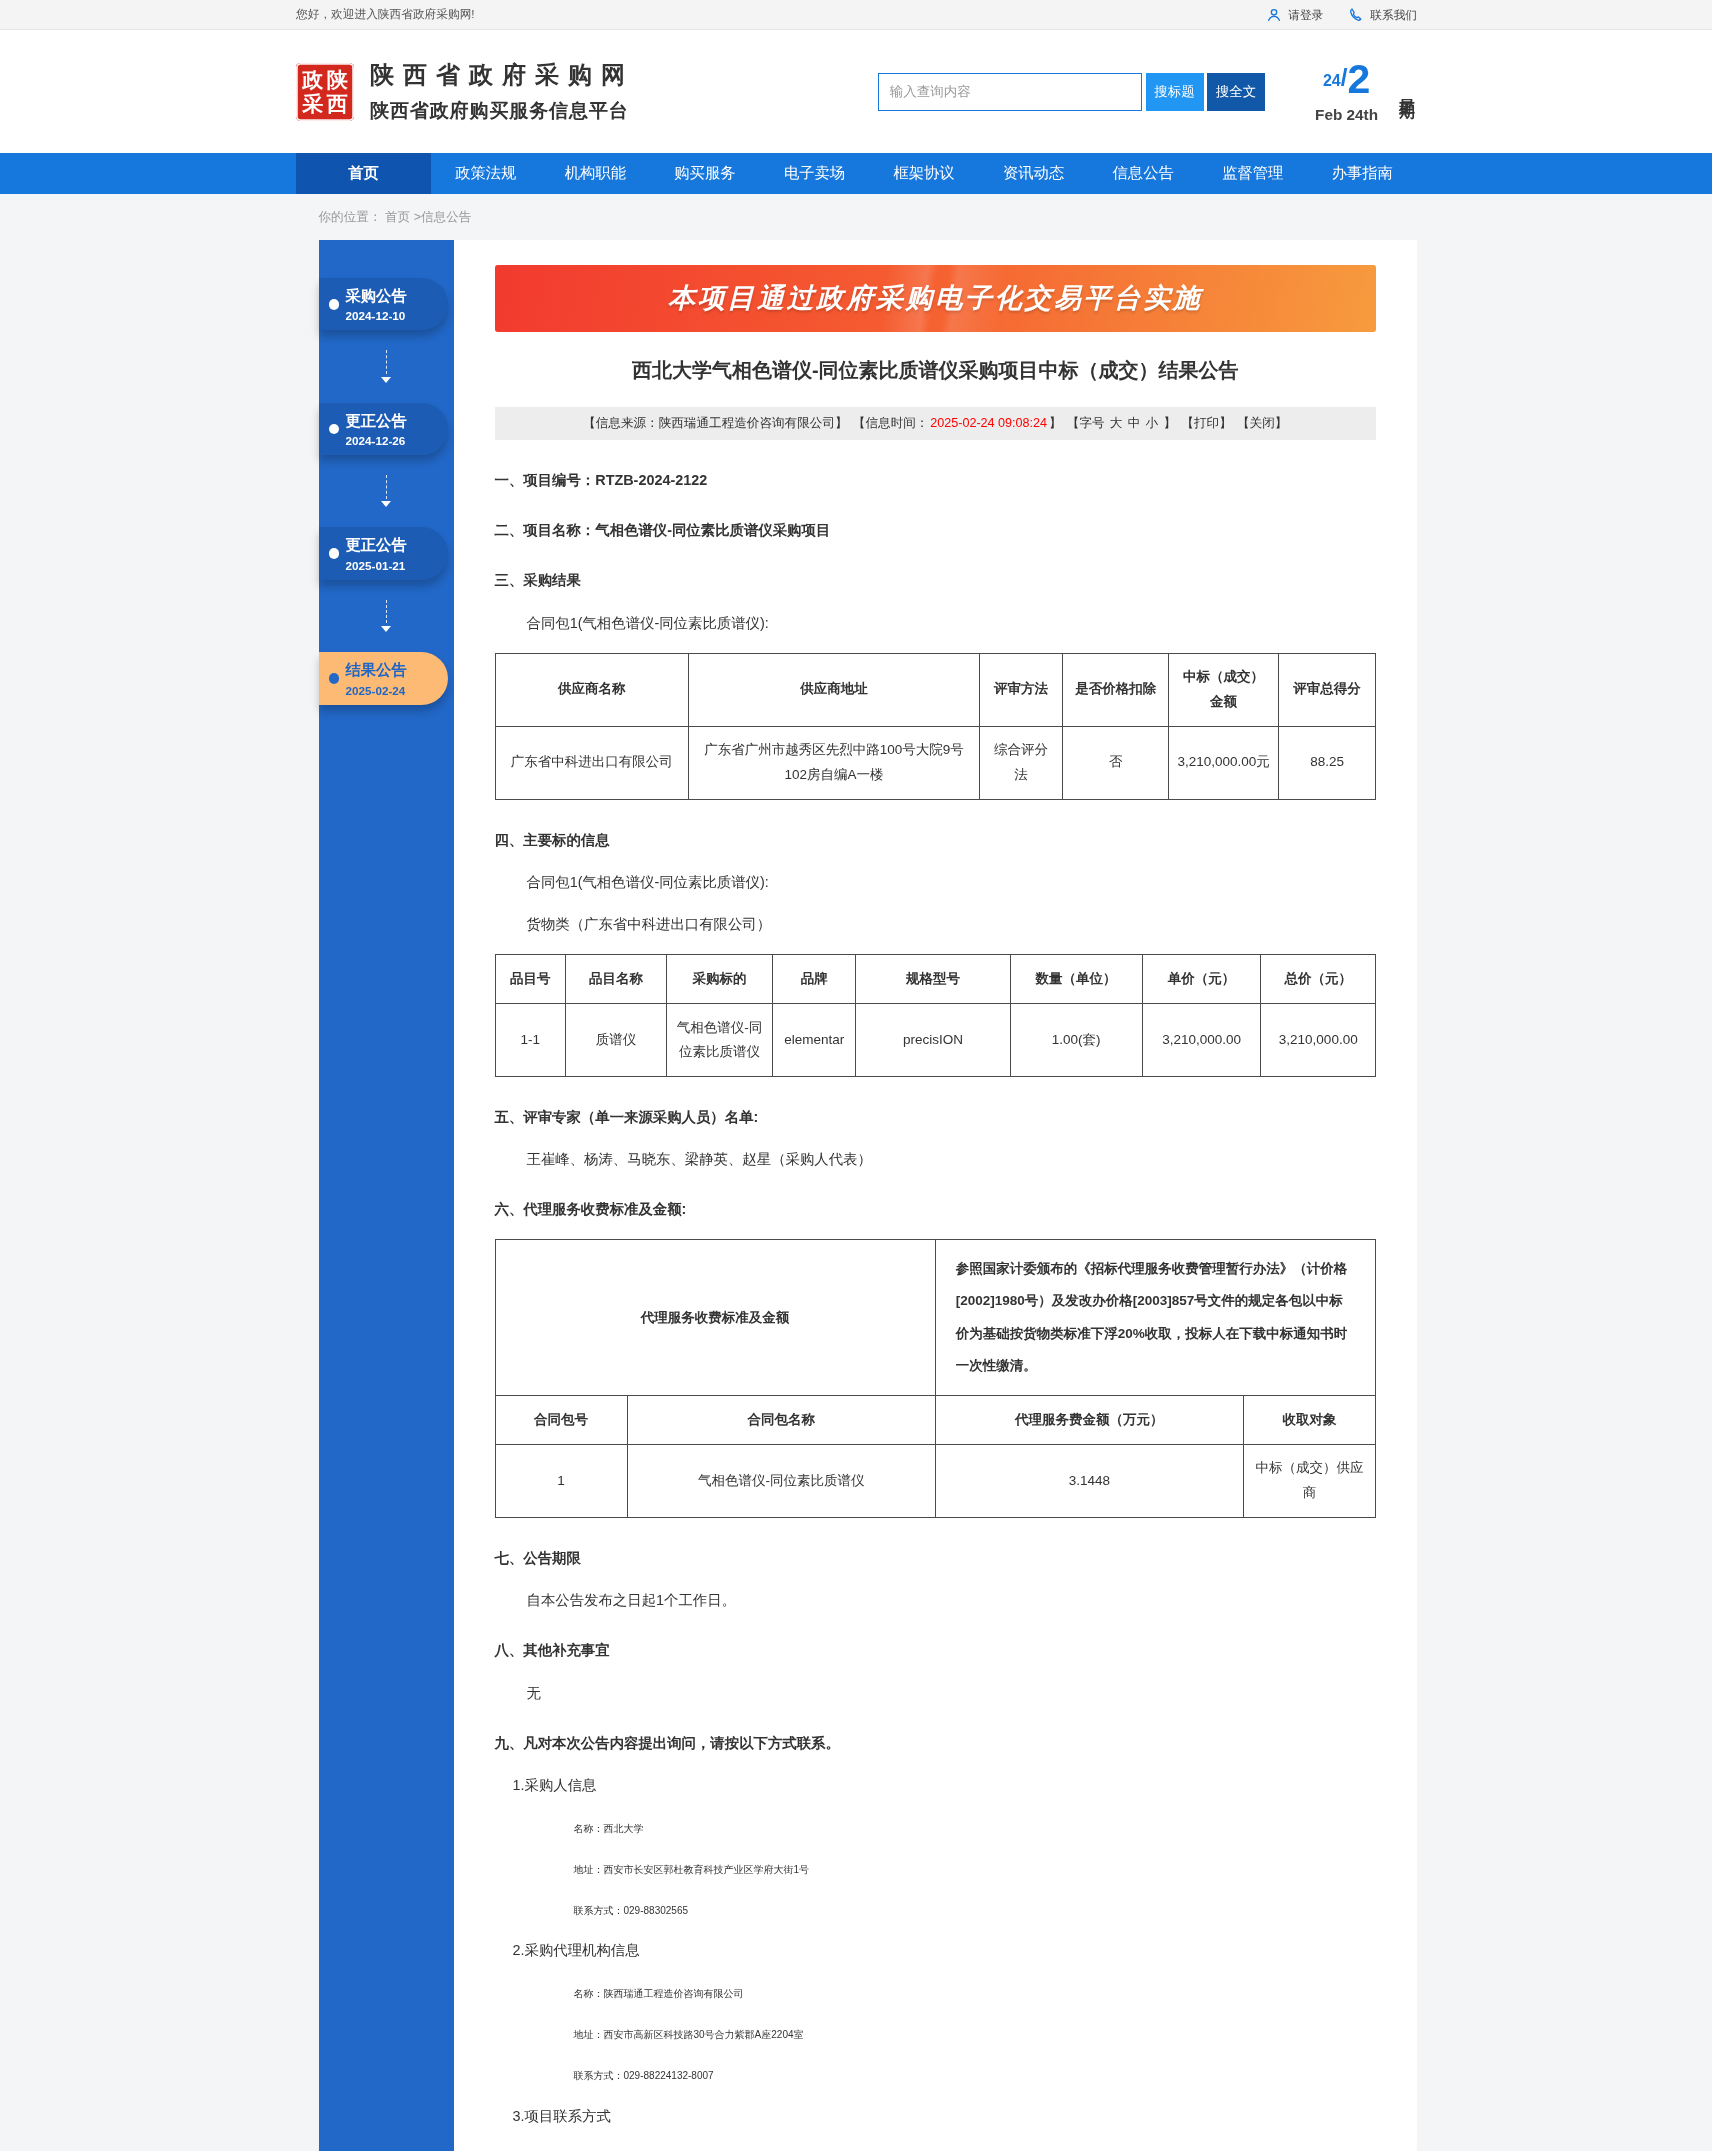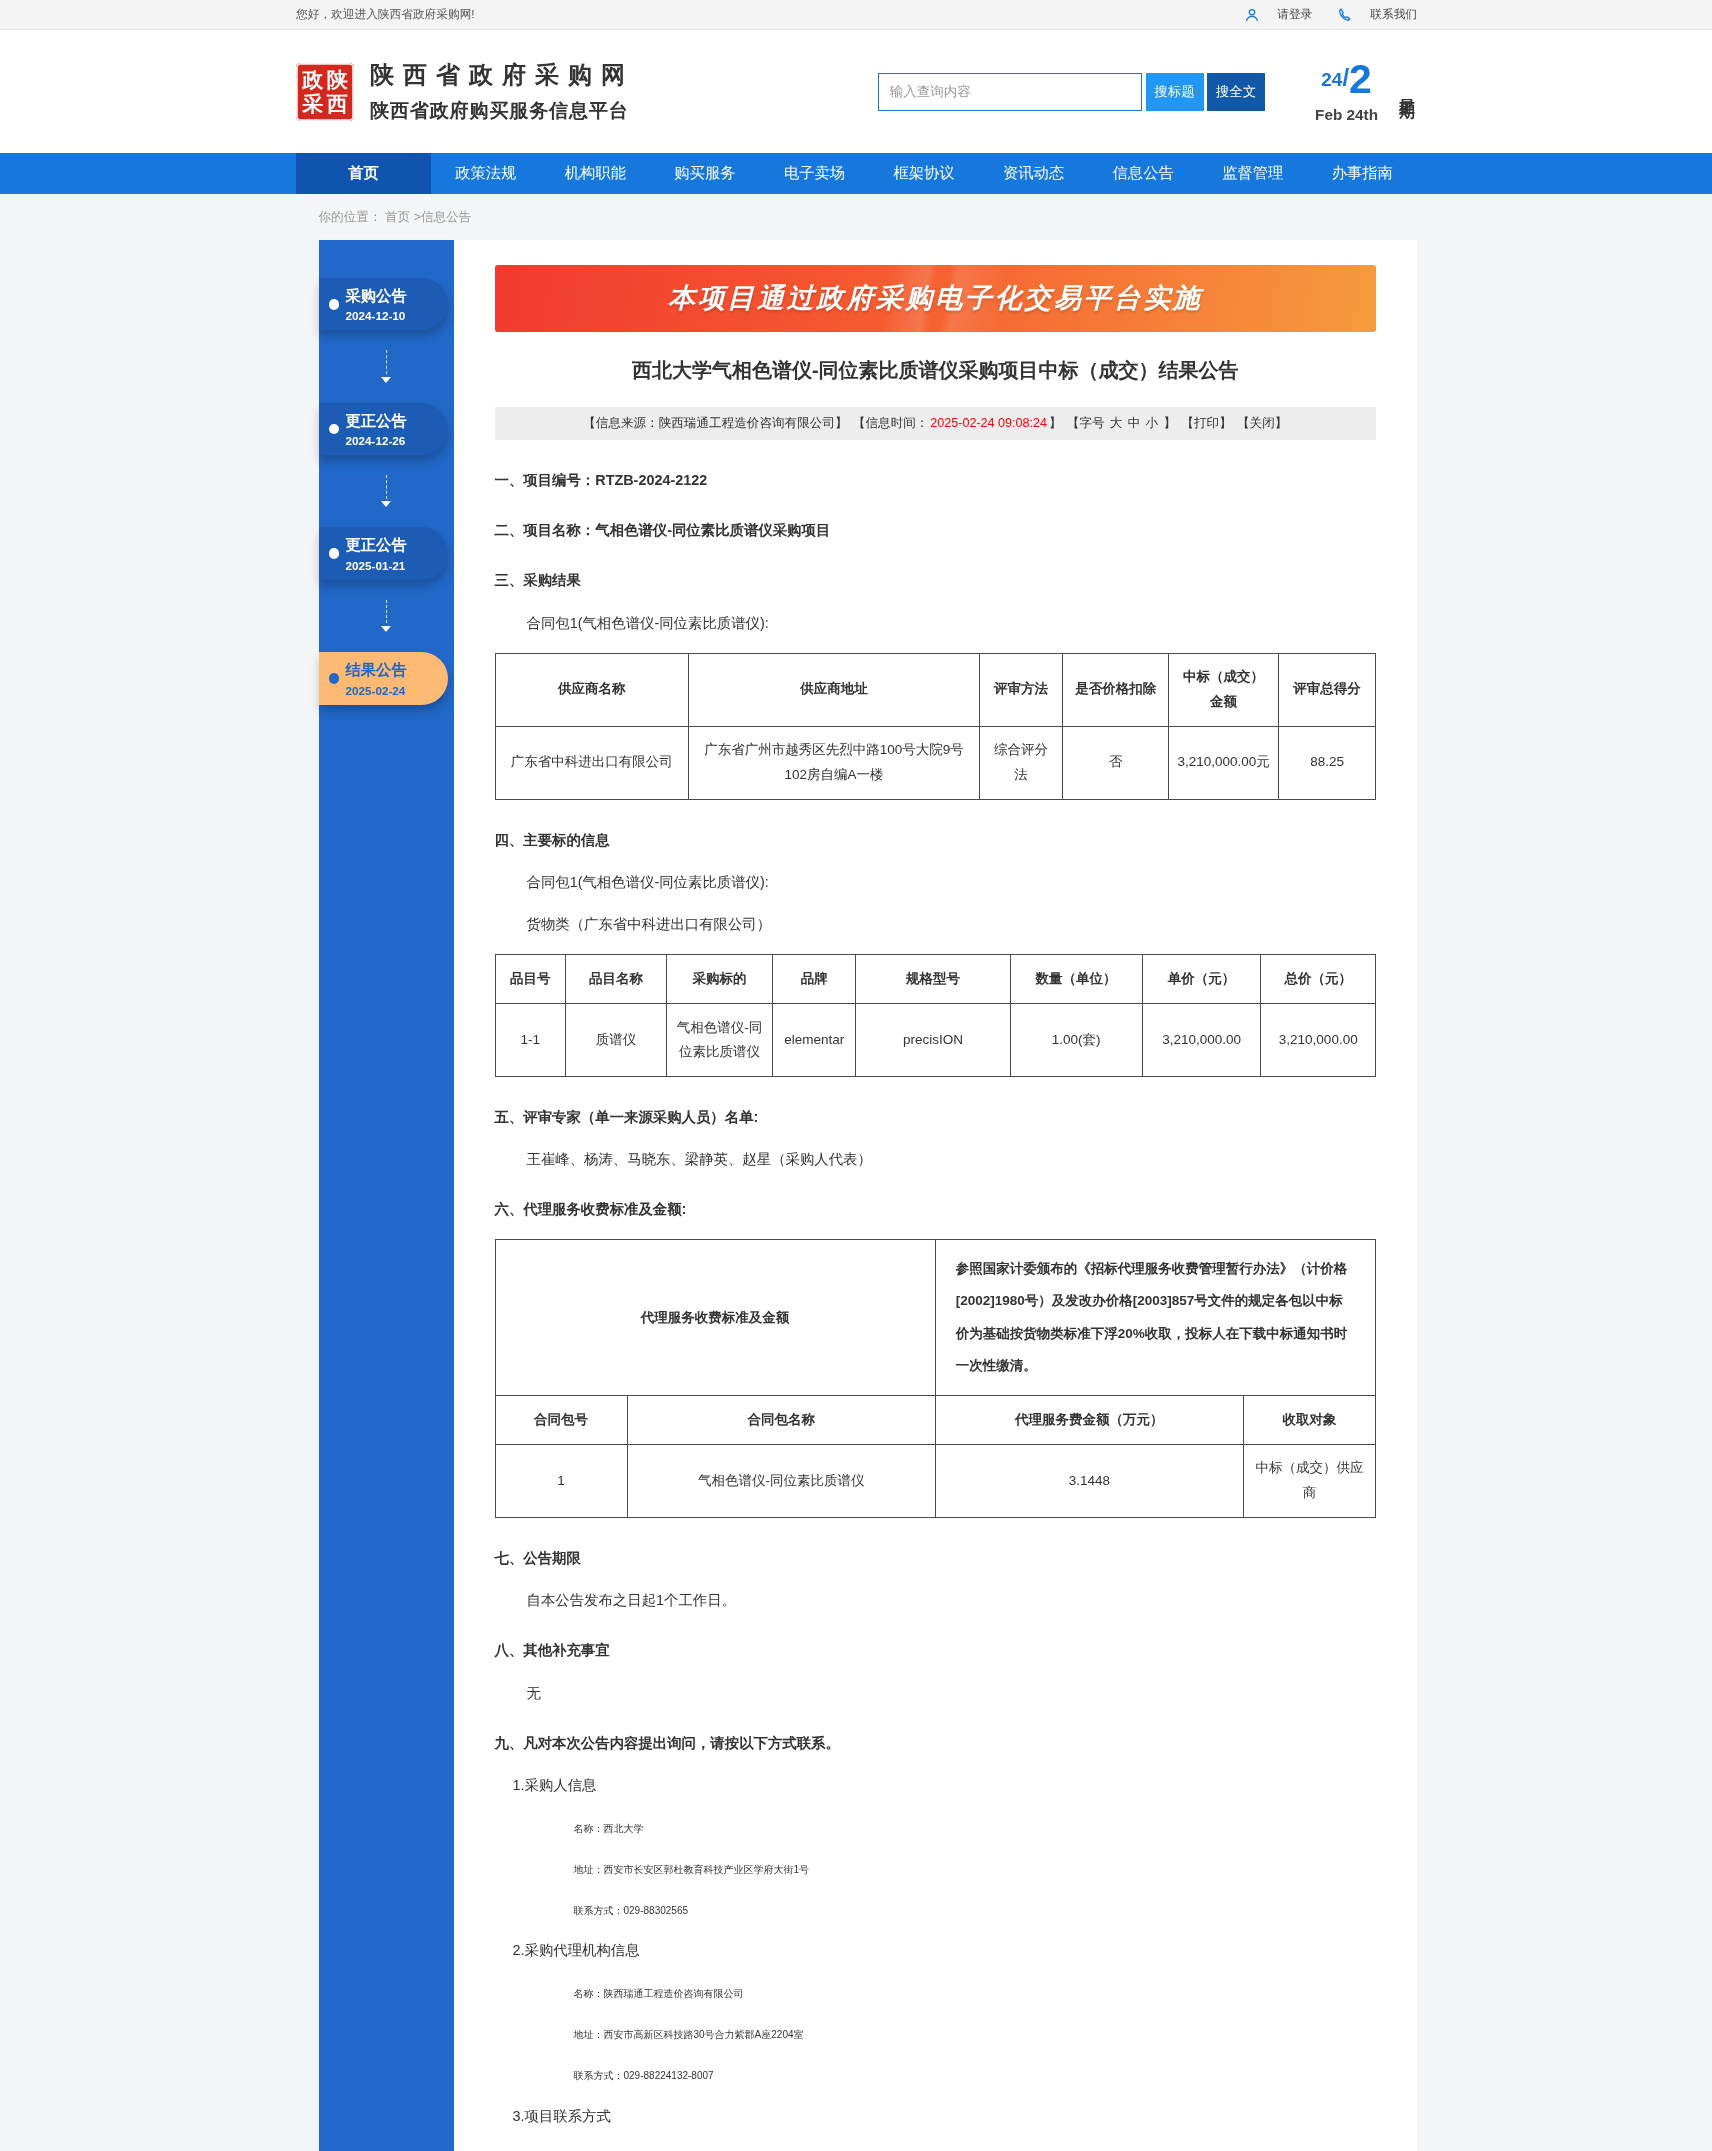--- a/index.html
+++ b/index.html
@@ -8,21 +8,21 @@
     background: #f4f5f6;
     color: #333;
     min-width: 1713px;
   }
   .container { width: 1121px; margin: 0 auto; }
 
   
   .topbar { background: #f4f4f4; border-bottom: 0.9px solid #e5e5e5; height: 30px; font-size: 11.7px; color: #555; }
   .topbar .container { display: flex; align-items: center; justify-content: space-between; height: 100%; }
   .topbar-right { display: flex; align-items: center; gap: 25px; }
-  .topbar-link { display: flex; align-items: center; gap: 17px; cursor: pointer; color: #444; }
+  .topbar-link { display: flex; align-items: flex-end; gap: 6px; cursor: pointer; color: #444; }
   .topbar-link svg { display: block; }
 
   
   .header { background: #fff; }
   .header .container { display: flex; align-items: center; height: 123px; }
   .logo { display: flex; align-items: center; cursor: pointer; }
   .seal {
     width: 58px; height: 58px; background: #d3281e; border-radius: 4.5px;
     display: grid; grid-template-columns: 1fr 1fr; place-items: center;
     padding: 4.5px; box-shadow: inset 0 0 0 1.8px rgba(255,255,255,.92), inset 0 0 0 3.6px #d3281e;
@@ -38,21 +38,21 @@
     padding: 0 10.8px; outline: none; color: #333; background: #fff;
   }
   .search input::placeholder { color: #999; }
   .btn-search { border: none; color: #fff; font-size: 13.5px; width: 58px; cursor: pointer; }
   .btn-title { background: #2196f3; margin-left: 3.6px; }
   .btn-full  { background: #1258a8; margin-left: 3.6px; }
 
   .date-widget { display: flex; align-items: center; margin-left: 50px; }
   .date-nums { text-align: center; }
   .date-line1 { color: #1677dd; font-weight: bold; line-height: 1; }
-  .date-day { font-size: 19px; vertical-align: 7.2px; }
+  .date-day { font-size: 16px; vertical-align: 7.2px; }
   .date-sep { font-size: 24px; vertical-align: 7.2px; }
   .date-month { font-size: 41px; }
   .date-en { font-size: 15.3px; font-weight: bold; color: #444; margin-top: 5.4px; }
   .weekday { writing-mode: vertical-rl; font-size: 16px; font-weight: bold; color: #333; letter-spacing: 4.5px; margin-left: 18px; }
 
   
   .navbar { background: #1677dd; height: 41px; }
   .navbar .container { display: flex; height: 100%; }
   .nav-item {
     flex: 1; display: flex; align-items: center; justify-content: center;

